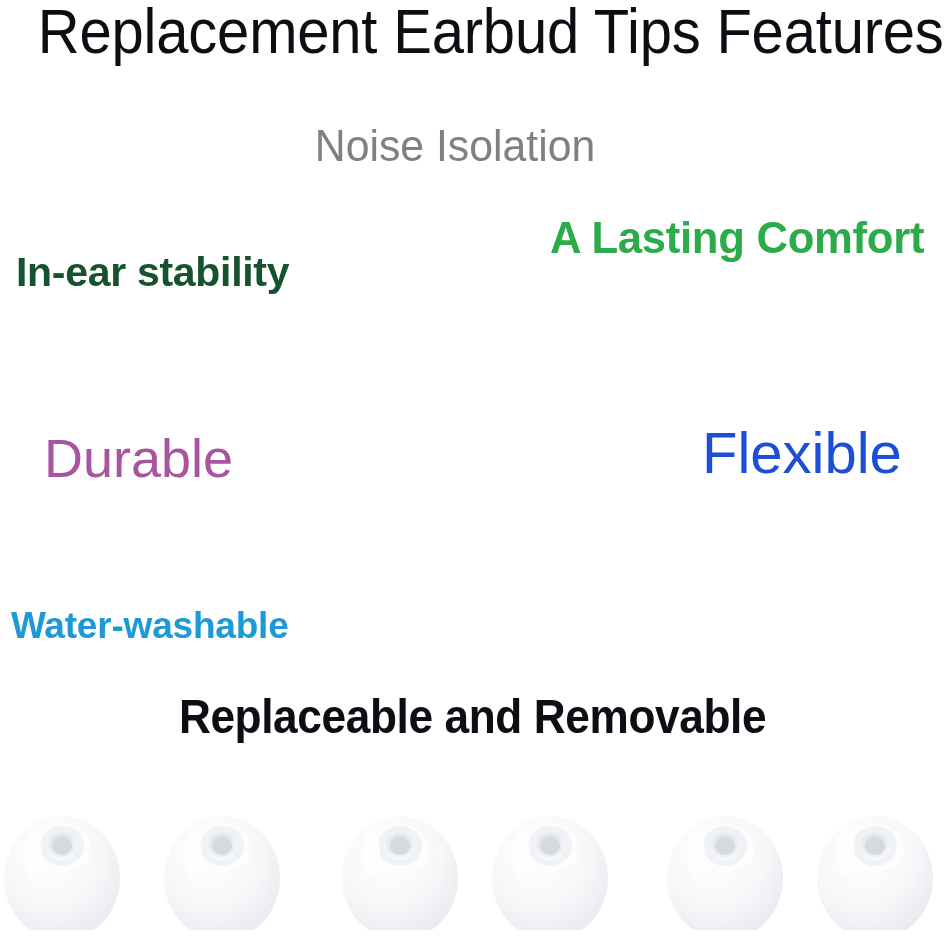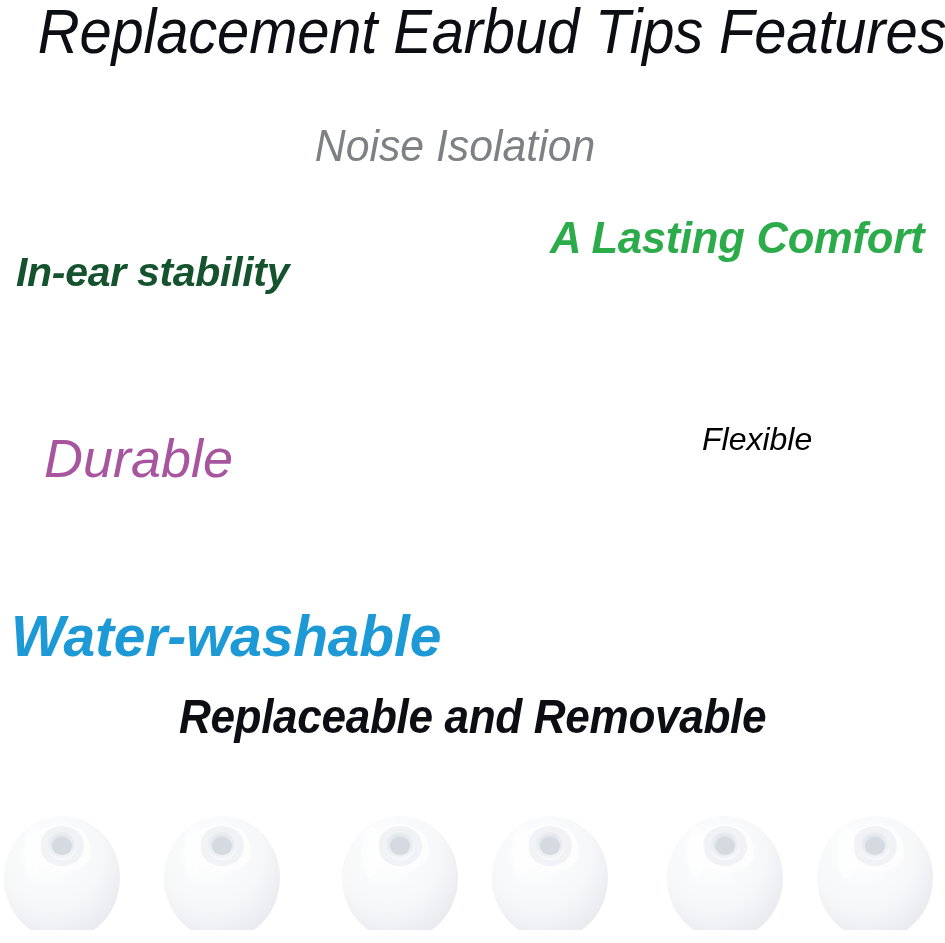--- a/index.html
+++ b/index.html
@@ -6,21 +6,21 @@
   * { margin:0; padding:0; box-sizing:border-box; }
   html,body { background:#ffffff; }
   body {
     width:945px; height:943px;
     position:relative; overflow:hidden;
     background:#ffffff;
     font-family:"Liberation Sans","DejaVu Sans",sans-serif;
     -webkit-font-smoothing:antialiased;
   }
 
-  #infographic { position:absolute; left:0; top:0; width:945px; height:905px;font-style:italic; }
+  #infographic { position:absolute; left:0; top:0; width:945px; height:905px; }
 
   
   .title {
     position:absolute;
     left:0; top:-4px; width:945px;
     text-align:center;
     font-size:63px;
     line-height:70px;
     font-weight:400;
     color:#0d0d14;
@@ -63,28 +63,28 @@
 
   .feat-durable {
     left:44px; top:430px;
     font-size:54px;
     font-weight:400;
     color:#a8559f;
   }
 
   .feat-flexible {
     left:702px; top:423px;
-    font-size:32px;
-    font-weight:400;
-    color:#000000;
+    font-size:58px;
+    font-weight:400;
+    color:#1d4ed8;
   }
 
   .feat-water {
     left:11px; top:607px;
-    font-size:57px;
+    font-size:37px;
     font-weight:700;
     color:#1d9ad6;
     letter-spacing:-0.2px;
   }
 
   .feat-antistatic {
     left:618px; top:590px;
     font-size:41px;
     font-weight:400;
     color:#6a8bb9;

